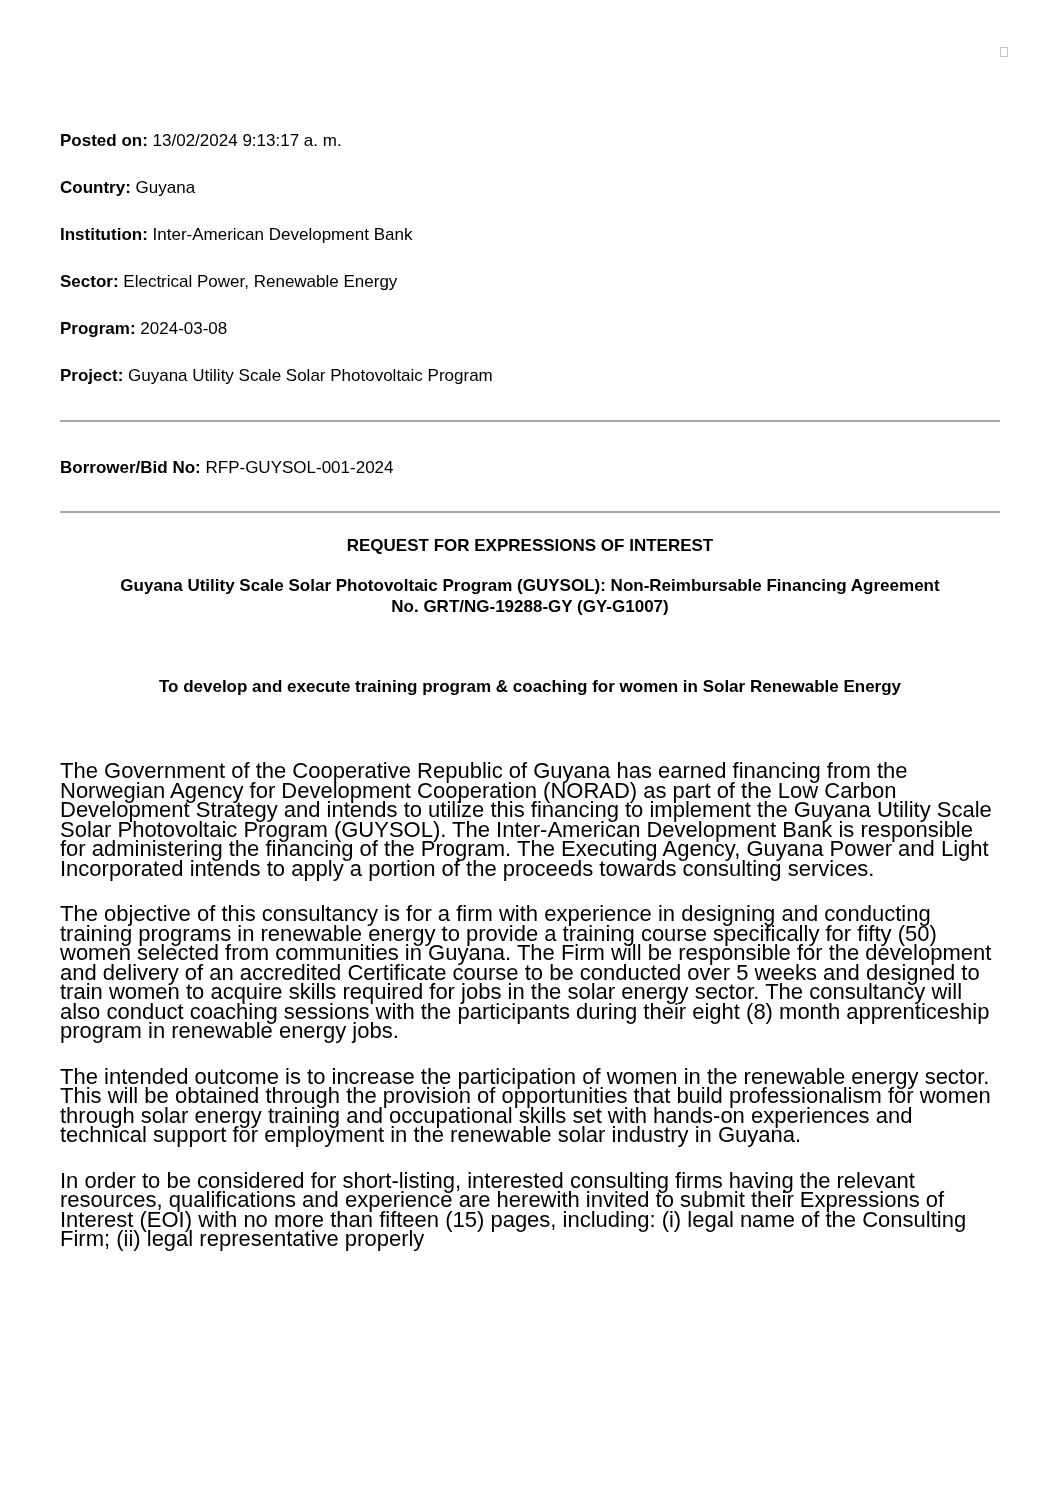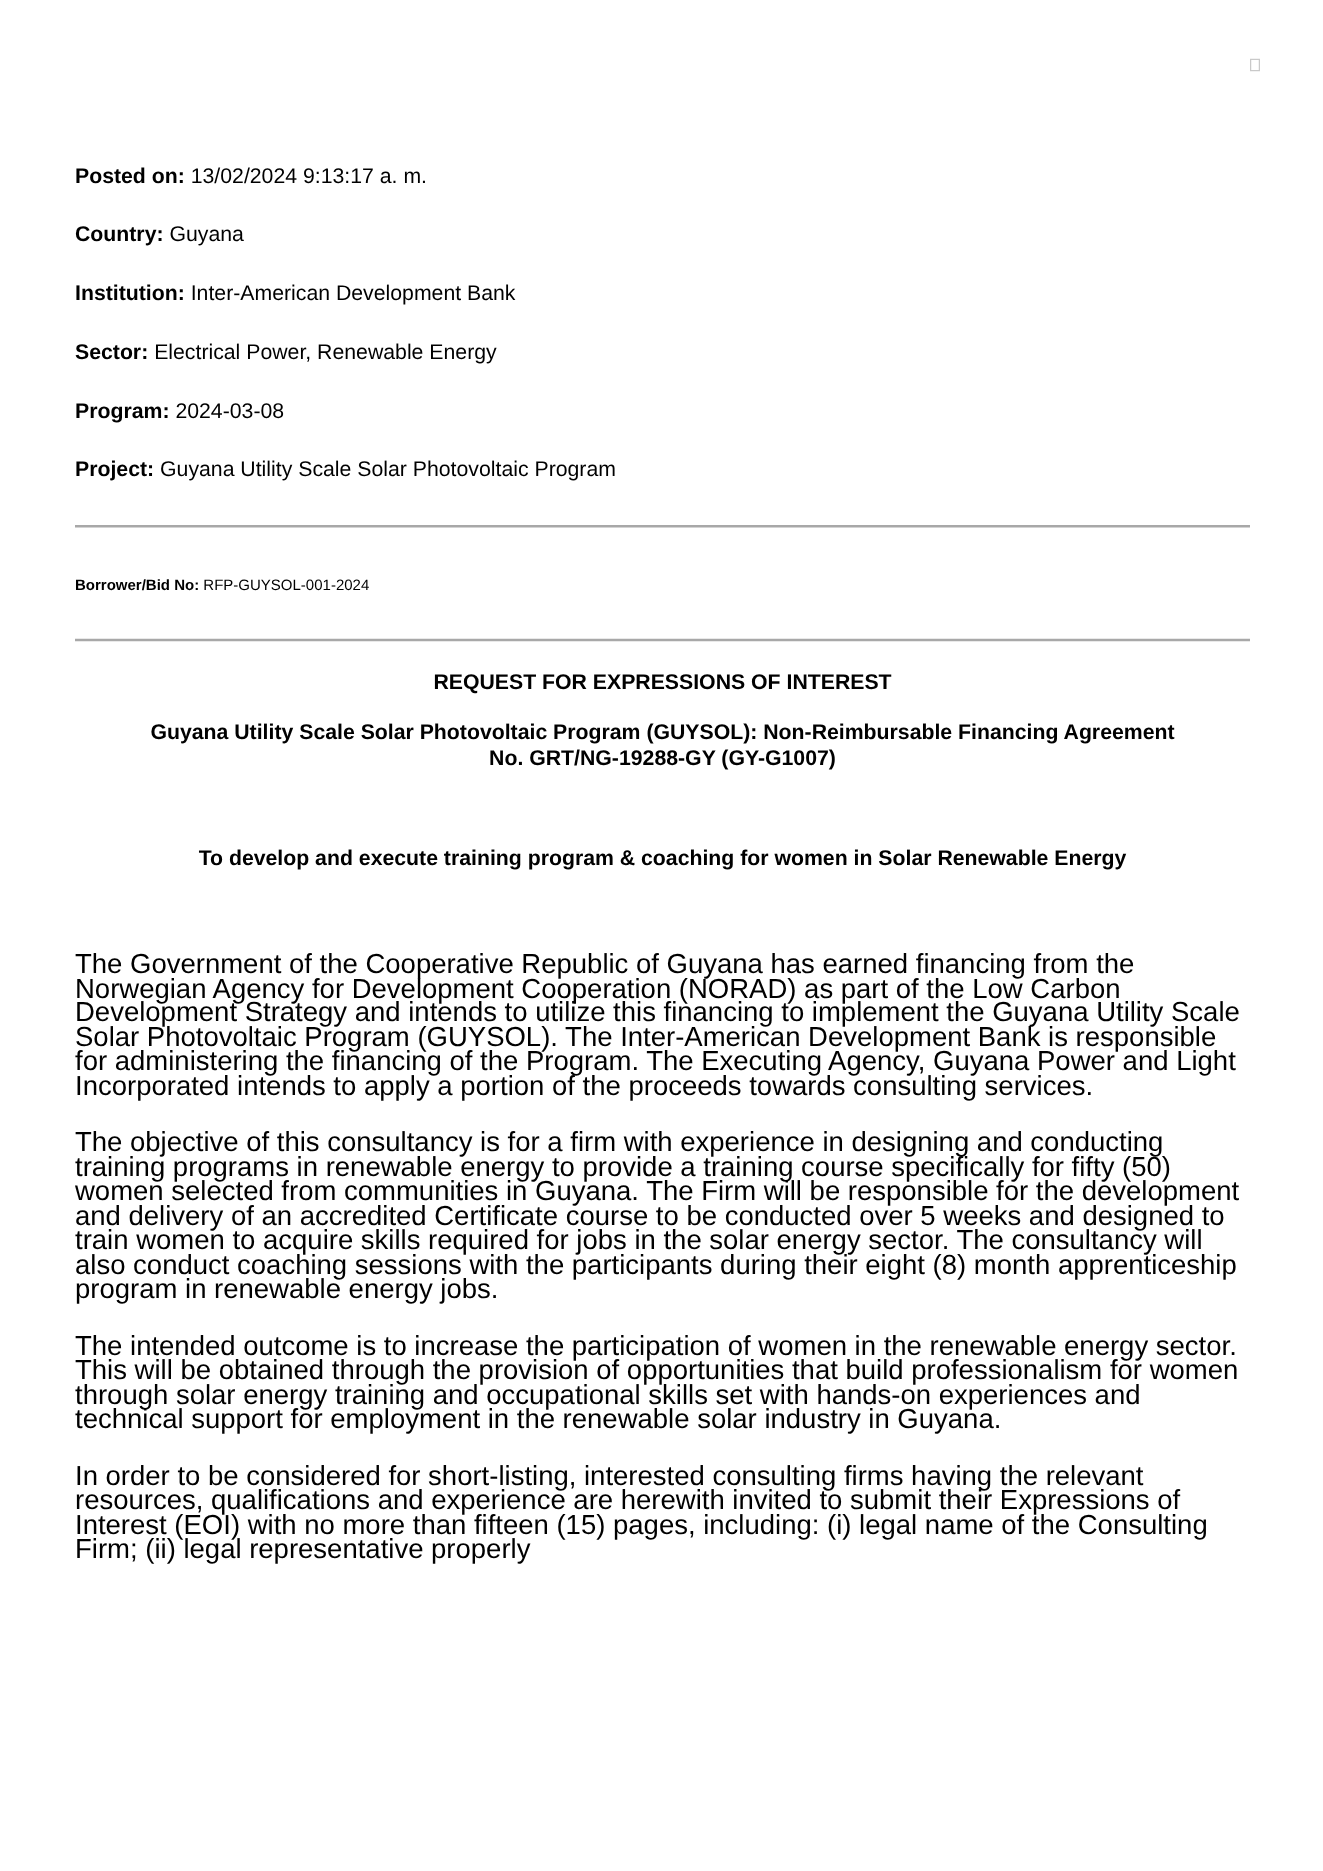--- a/index.html
+++ b/index.html
@@ -34,21 +34,21 @@
     white-space: nowrap;
   }
   .field-label { font-weight: bold; }
   .divider {
     height: 2px;
     background: #a8a8a8;
   }
   .divider-1 { margin: 34px 0 0 0; }
   .divider-2 { margin: 33px 0 0 0; }
   .borrower-row {
-    font-size: 12px;
+    font-size: 17px;
     line-height: 20px;
     margin: 36px 0 1px 0;
     white-space: nowrap;
   }
   .h-center {
     font-size: 17px;
     font-weight: bold;
     text-align: center;
     line-height: 21px;
     margin: 0;

